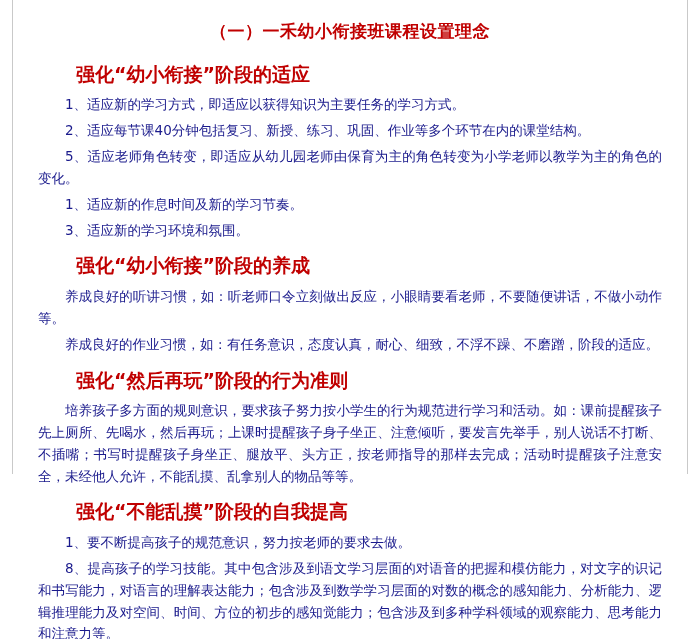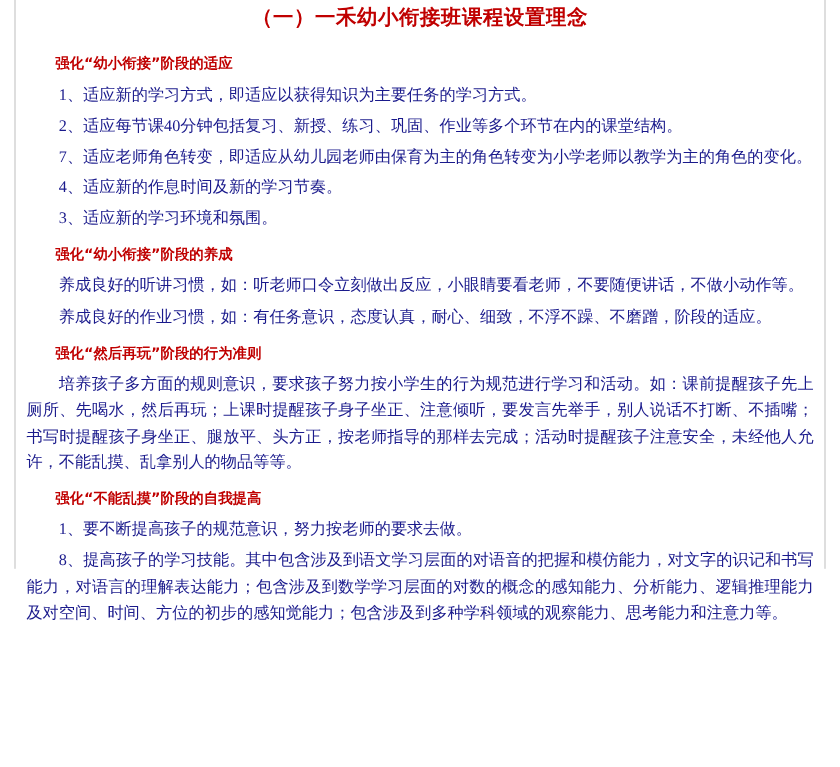--- a/index.html
+++ b/index.html
@@ -12,21 +12,21 @@
     height: 639px;
     font-family: "DejaVu Sans", "Liberation Sans", sans-serif;
     overflow: hidden;
     position: relative;
   }
   .page {
     position: relative;
     width: 700px;
     height: 474px;
     box-sizing: border-box;
-    padding: 0;
+    padding: 16px;
   }
   
   .edge-left, .edge-right {
     position: absolute;
     top: 0;
     bottom: 0;
     width: 1px;
     background: #c9c9c9;
   }
   .edge-left { left: 12px; }
@@ -42,51 +42,50 @@
     font-weight: bold;
     font-size: 17px;
     text-align: center;
     letter-spacing: 0.5px;
     margin: 0 0 16px 0;
     line-height: 1.4;
   }
   .section-head {
     color: #c00000;
     font-weight: bold;
-    font-size: 12px;
+    font-size: 19px;
     margin: 10px 0 6px 0;
     text-indent: 2em;
     line-height: 1.5;
   }
   .para {
     color: #1a1a8c;
     font-size: 13.5px;
     line-height: 1.62;
     margin: 0 0 4px 0;
     text-indent: 2em;
     text-align: justify;
-    font-family: Liberation Serif, serif;
   }
 </style>
 </head>
 <body>
 
 <div class="page">
   <div class="edge-left"></div>
   <div class="edge-right"></div>
 
   <div class="content">
 
     <h1 class="doc-title">（一）一禾幼小衔接班课程设置理念</h1>
 
     <div class="section-head">强化“幼小衔接”阶段的适应</div>
     <p class="para">1、适应新的学习方式，即适应以获得知识为主要任务的学习方式。</p>
     <p class="para">2、适应每节课40分钟包括复习、新授、练习、巩固、作业等多个环节在内的课堂结构。</p>
-    <p class="para">7、适应老师角色转变，即适应从幼儿园老师由保育为主的角色转变为小学老师以教学为主的角色的变化。</p>
-    <p class="para">4、适应新的作息时间及新的学习节奏。</p>
+    <p class="para">5、适应老师角色转变，即适应从幼儿园老师由保育为主的角色转变为小学老师以教学为主的角色的变化。</p>
+    <p class="para">1、适应新的作息时间及新的学习节奏。</p>
     <p class="para">3、适应新的学习环境和氛围。</p>
 
     <div class="section-head">强化“幼小衔接”阶段的养成</div>
     <p class="para">养成良好的听讲习惯，如：听老师口令立刻做出反应，小眼睛要看老师，不要随便讲话，不做小动作等。</p>
     <p class="para">养成良好的作业习惯，如：有任务意识，态度认真，耐心、细致，不浮不躁、不磨蹭，阶段的适应。</p>
 
     <div class="section-head">强化“然后再玩”阶段的行为准则</div>
     <p class="para">培养孩子多方面的规则意识，要求孩子努力按小学生的行为规范进行学习和活动。如：课前提醒孩子先上厕所、先喝水，然后再玩；上课时提醒孩子身子坐正、注意倾听，要发言先举手，别人说话不打断、不插嘴；书写时提醒孩子身坐正、腿放平、头方正，按老师指导的那样去完成；活动时提醒孩子注意安全，未经他人允许，不能乱摸、乱拿别人的物品等等。</p>
 
     <div class="section-head">强化“不能乱摸”阶段的自我提高</div>

